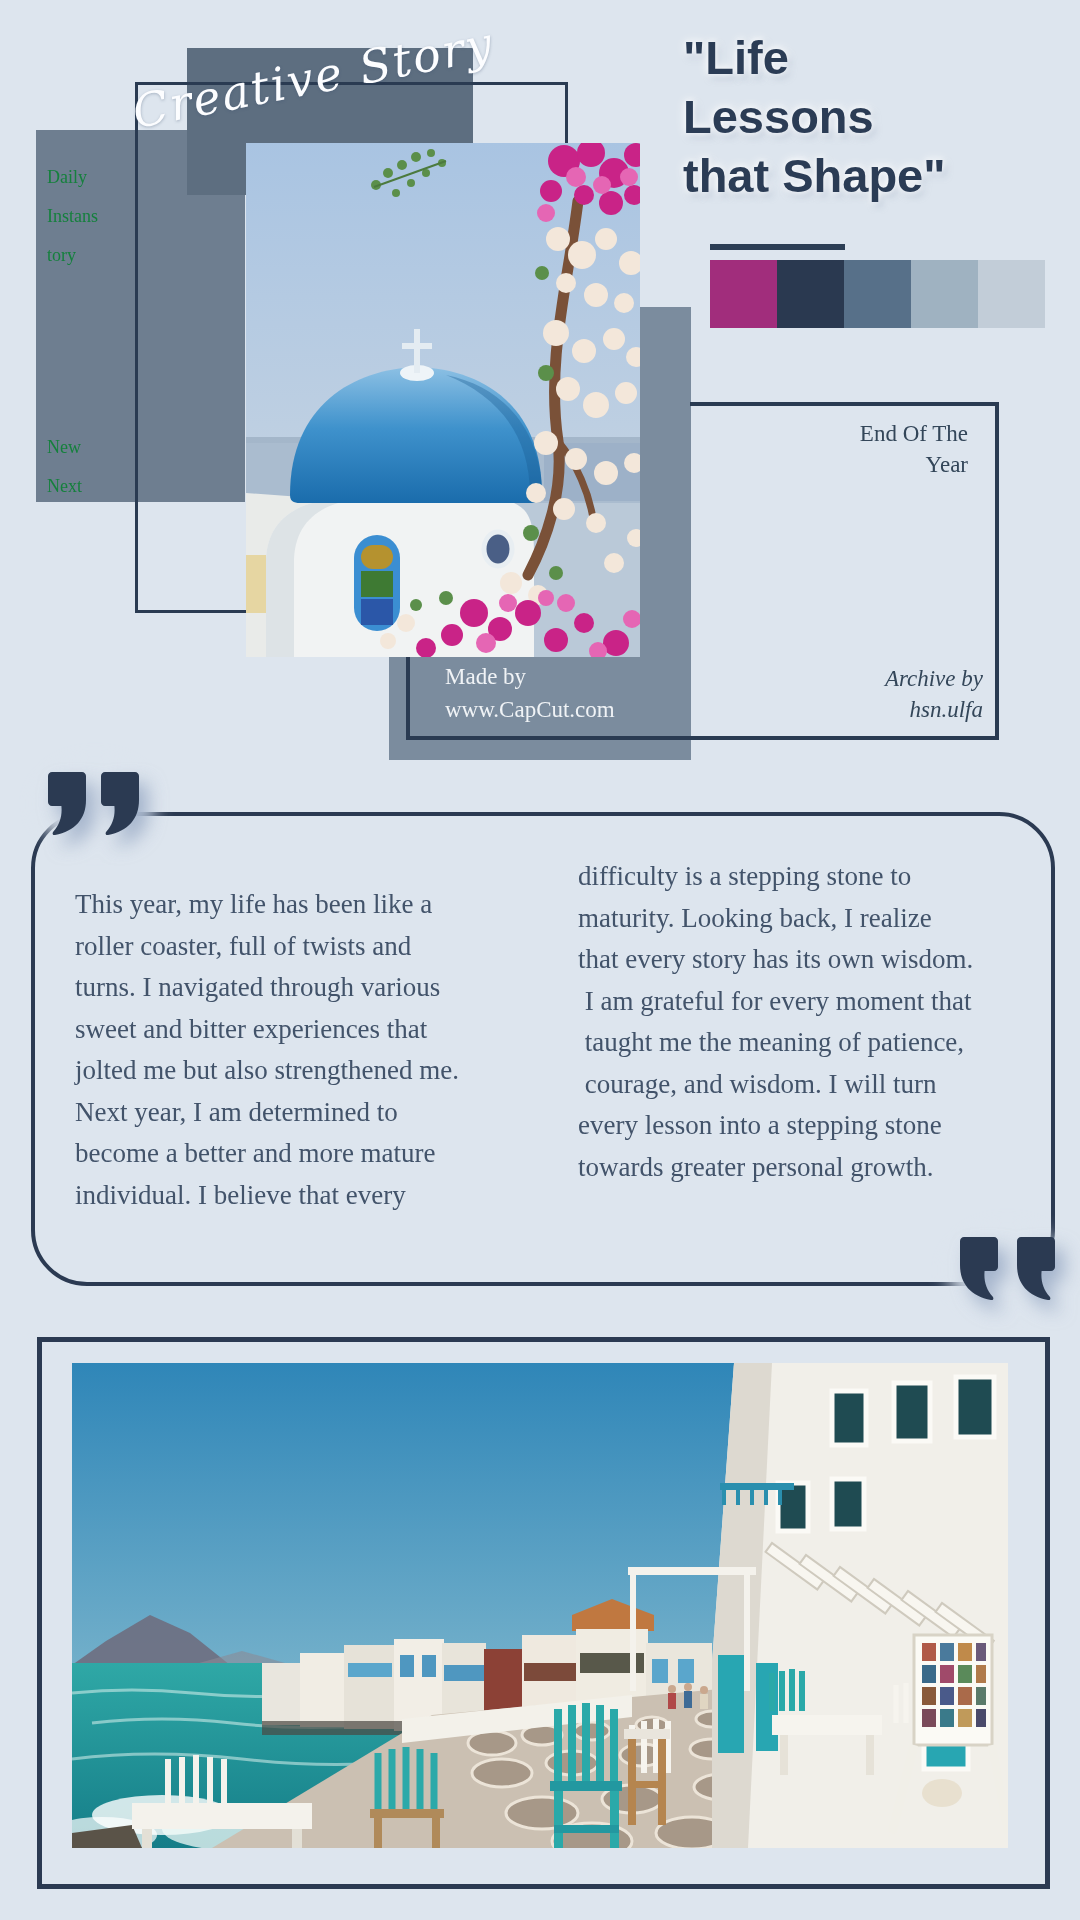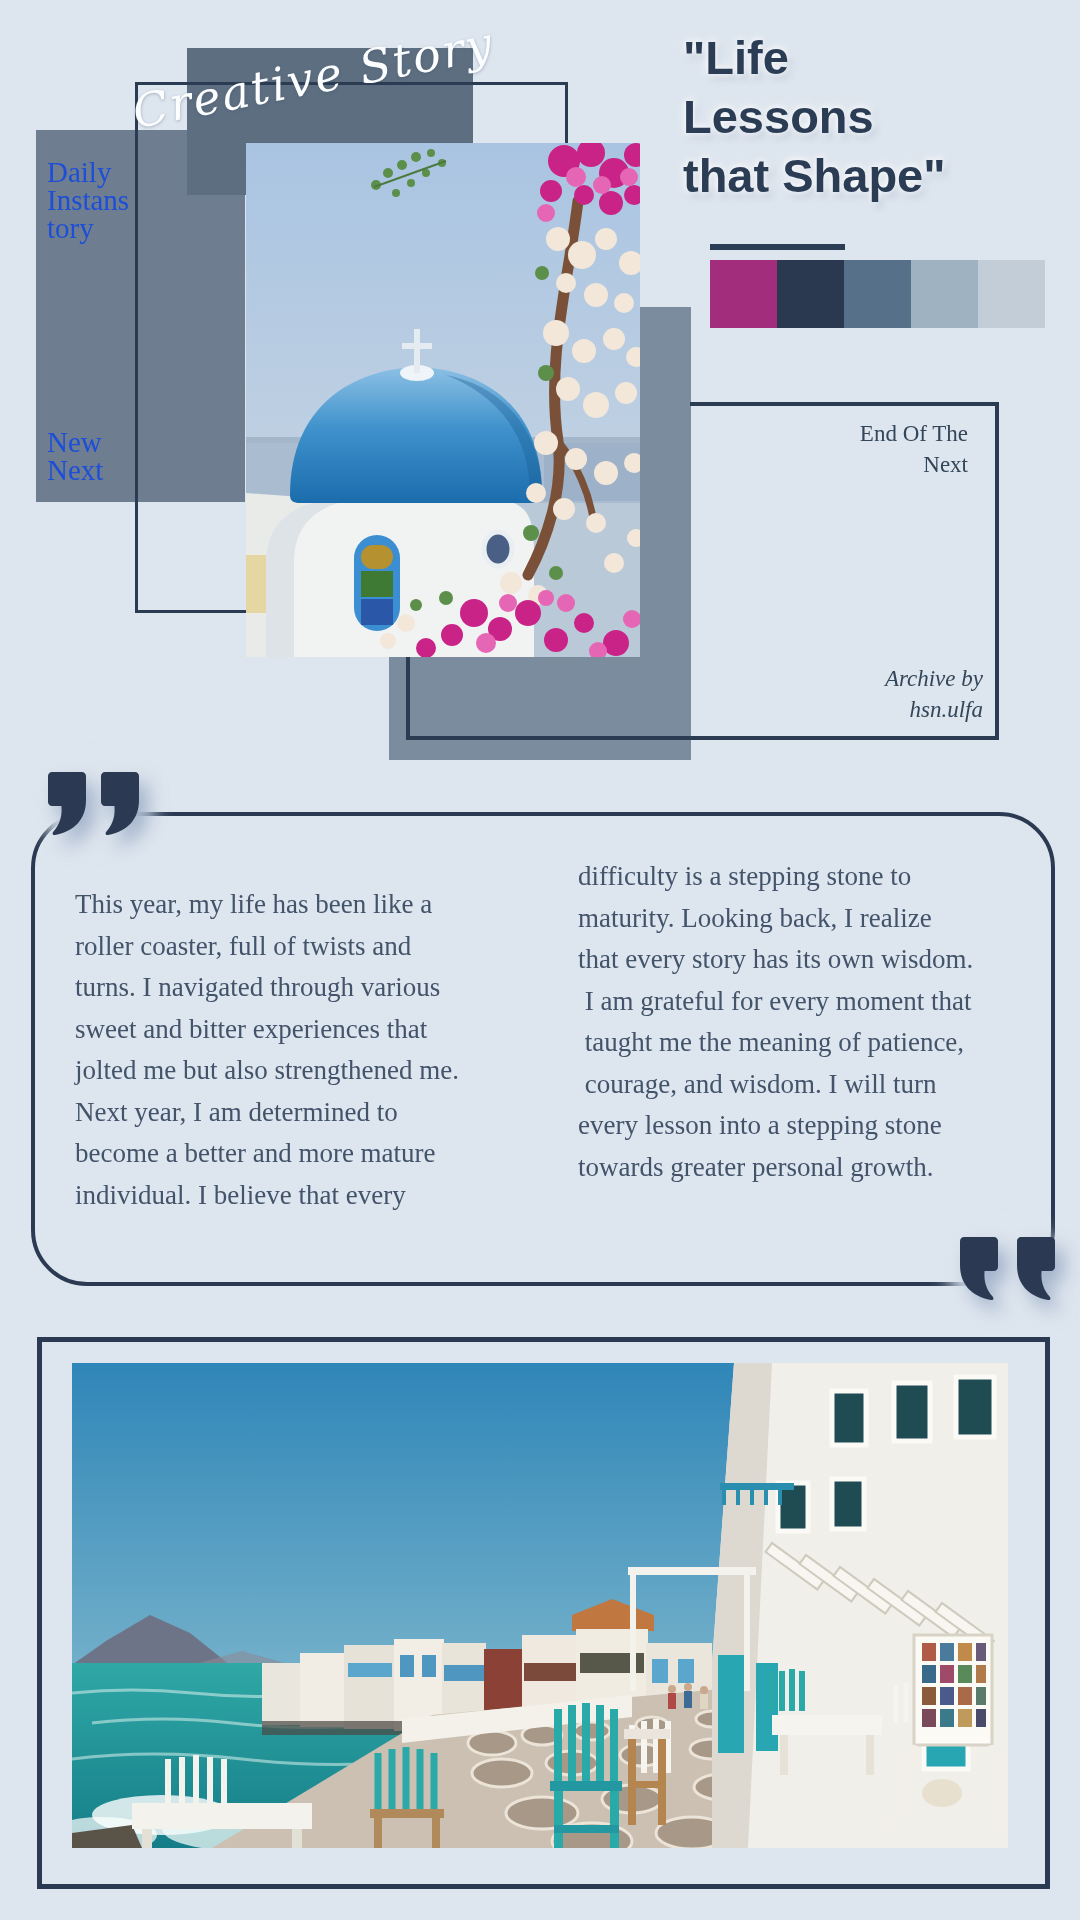--- a/index.html
+++ b/index.html
@@ -26,21 +26,21 @@
   .script-text{
     left:128px; top:86px; width:360px; z-index:5;
     font-family:"DejaVu Serif", serif; font-style:italic;
     font-size:46px; color:#fcfdff; letter-spacing:2px;
     transform:rotate(-11deg); transform-origin:left top;
     text-shadow:0 1px 3px rgba(60,80,110,.35);
     white-space:nowrap;
   }
 
   .slate-label{
-    font-size:29px; line-height:28px; color:#1d4ed8;
+    font-size:18px; line-height:39px; color:#15803d;
     white-space:pre-line; z-index:2;
   }
   .lbl-daily  {left:47px; top:158px;}
   .lbl-newyear{left:47px; top:428px;}
 
   .dark-label{
     font-size:23px; line-height:31px; color:#334659;
     white-space:pre-line; z-index:4; text-align:right;
   }
   .lbl-endofyear{right:112px; top:418px;}
@@ -104,23 +104,25 @@
   <div class="abs r2line r2-right"></div>
   <div class="abs r2line r2-bottom"></div>
   <div class="abs r2line r2-left"></div>
 
   <div class="abs slate-label lbl-daily">Daily
 Instans
 tory</div>
   <div class="abs slate-label lbl-newyear">New
 Next</div>
   <div class="abs dark-label lbl-endofyear">End Of The
-Next</div>
+Year</div>
   <div class="abs dark-label lbl-archive">Archive by
 hsn.ulfa</div>
+  <div class="abs lbl-madeby">Made by
+www.CapCut.com</div>
 
   <svg class="abs photo1" viewBox="0 0 394 514" preserveAspectRatio="none">
     <defs>
       <linearGradient id="sky1" x1="0" y1="0" x2="0" y2="1">
         <stop offset="0" stop-color="#a9c4e2"></stop>
         <stop offset="0.6" stop-color="#bfd0e2"></stop>
         <stop offset="1" stop-color="#c9d6e2"></stop>
       </linearGradient>
       <linearGradient id="dome1" x1="0" y1="0" x2="0" y2="1">
         <stop offset="0" stop-color="#8cc0e4"></stop>

